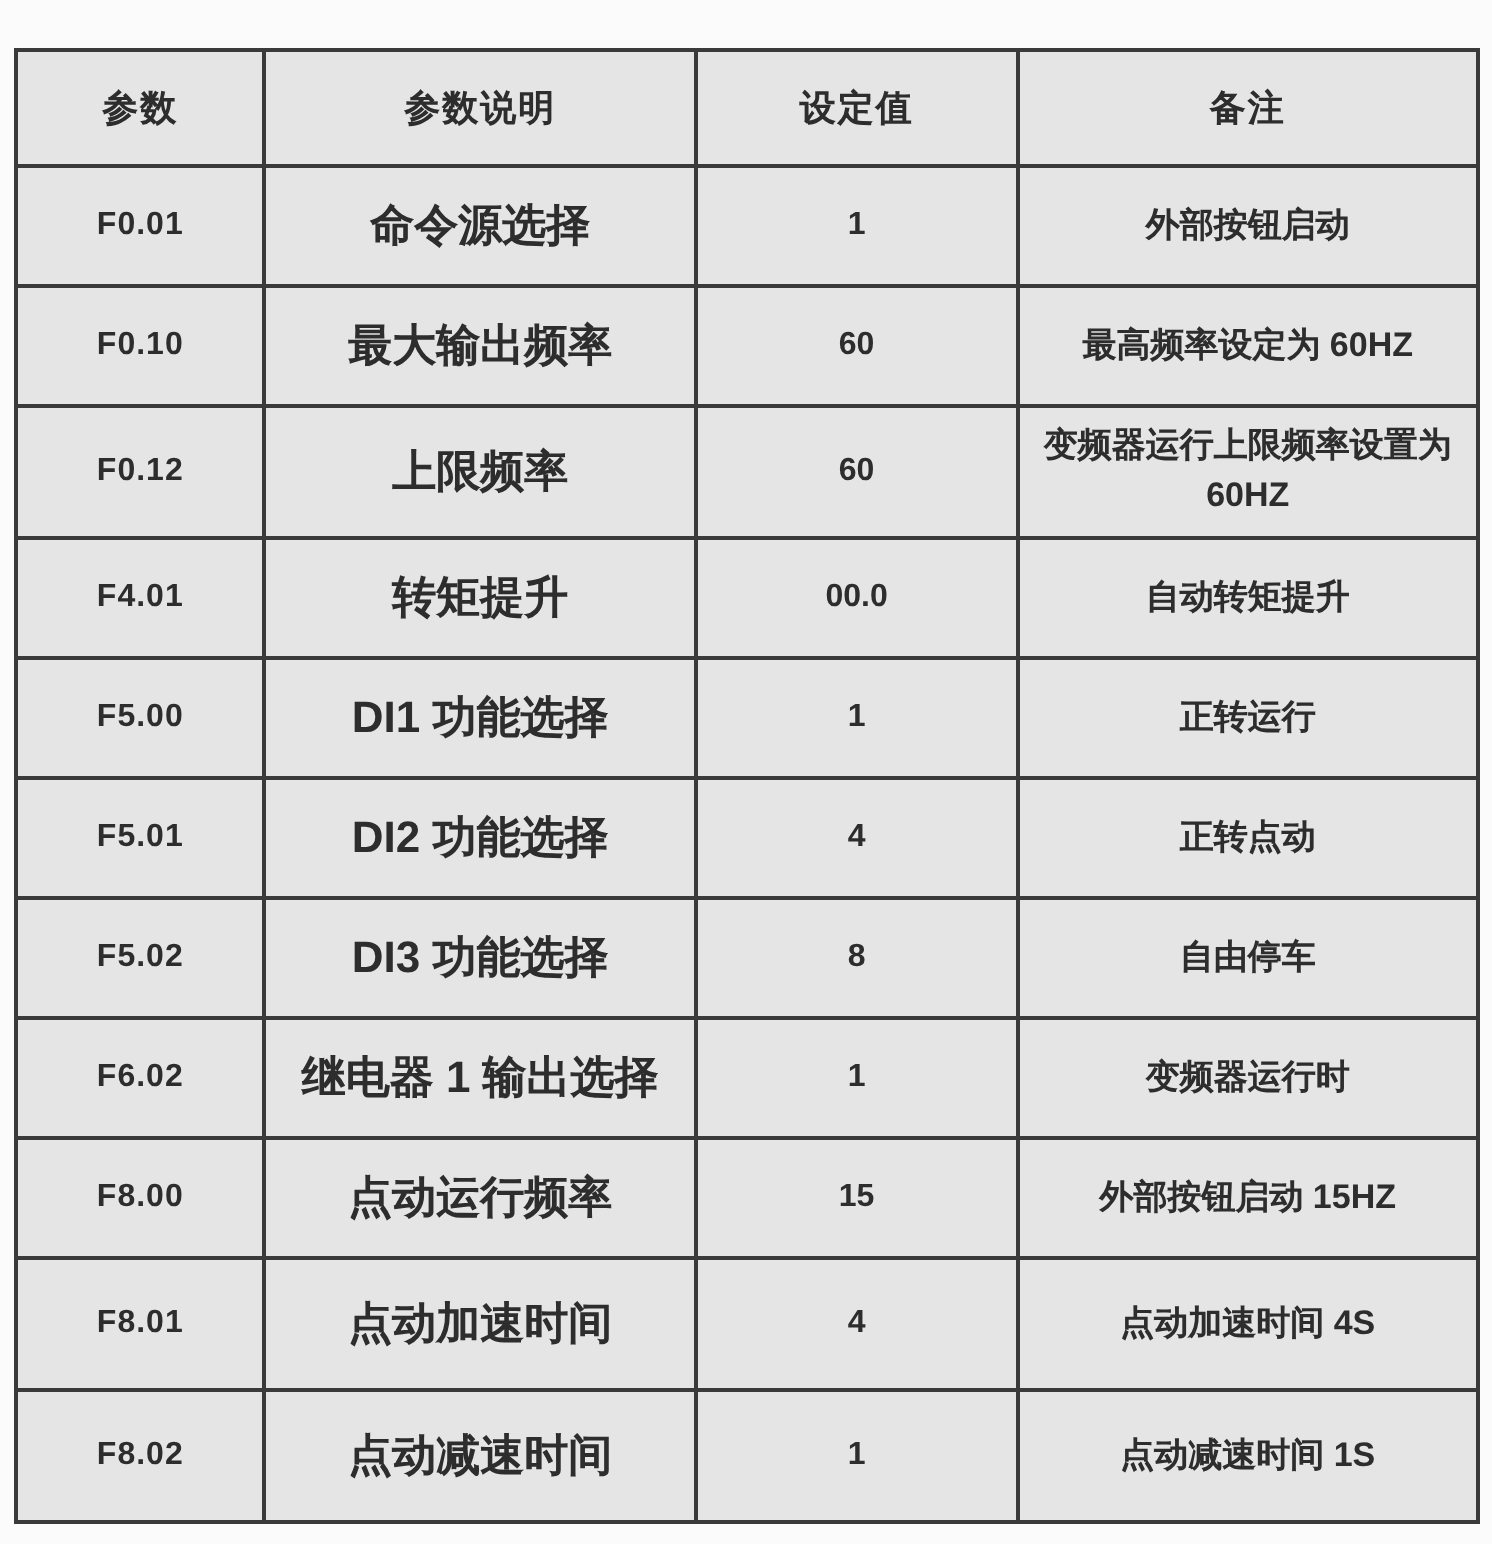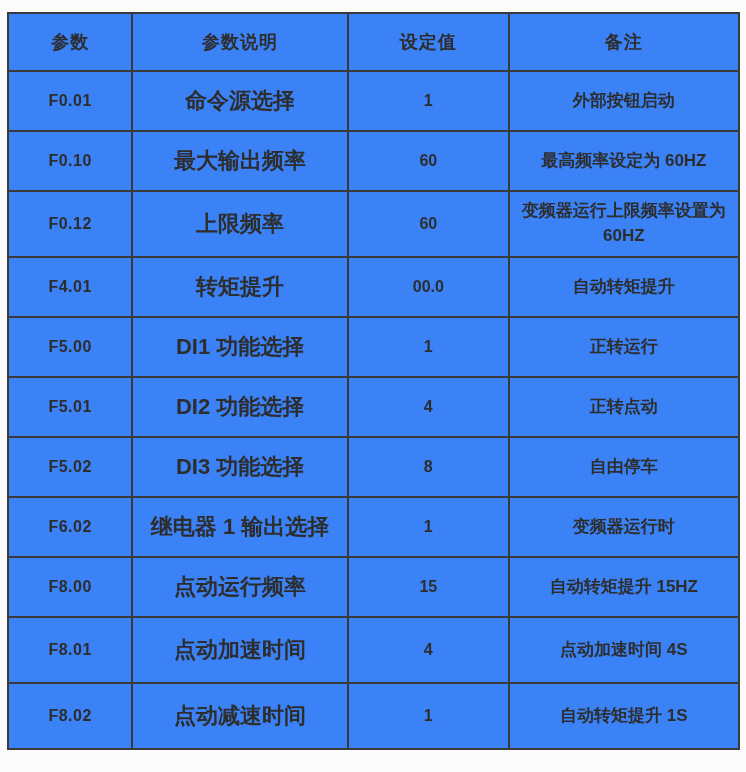--- a/index.html
+++ b/index.html
@@ -13,21 +13,22 @@
     height: 772px;
     box-sizing: border-box;
     padding: 12px 6px 12px 7px;
     background: #fbfbfb;
     overflow: hidden;
   }
   table.param-table {
     border-collapse: collapse;
     width: 733px;
     table-layout: fixed;
-    background: #3b82f6;
+    background: #e5e5e5;
+    margin-top: 12px;
   }
   col.c-param { width: 17%; }
   col.c-desc  { width: 29.5%; }
   col.c-value { width: 22%; }
   col.c-note  { width: 31.5%; }
   .param-table th,
   .param-table td {
     border: 2px solid #3a3a3a;
     text-align: center;
     vertical-align: middle;
@@ -121,31 +122,31 @@
     <td class="cell-param">F6.02</td>
     <td class="cell-desc">继电器 1 输出选择</td>
     <td class="cell-value">1</td>
     <td class="cell-note">变频器运行时</td>
   </tr>
 
   <tr>
     <td class="cell-param">F8.00</td>
     <td class="cell-desc">点动运行频率</td>
     <td class="cell-value">15</td>
-    <td class="cell-note">自动转矩提升 15HZ</td>
+    <td class="cell-note">外部按钮启动 15HZ</td>
   </tr>
 
   <tr>
     <td class="cell-param">F8.01</td>
     <td class="cell-desc">点动加速时间</td>
     <td class="cell-value">4</td>
     <td class="cell-note">点动加速时间 4S</td>
   </tr>
 
   <tr>
     <td class="cell-param">F8.02</td>
     <td class="cell-desc">点动减速时间</td>
     <td class="cell-value">1</td>
-    <td class="cell-note">自动转矩提升 1S</td>
+    <td class="cell-note">点动减速时间 1S</td>
   </tr>
 </tbody>
   </table>
 </div>
 
 </body></html>

